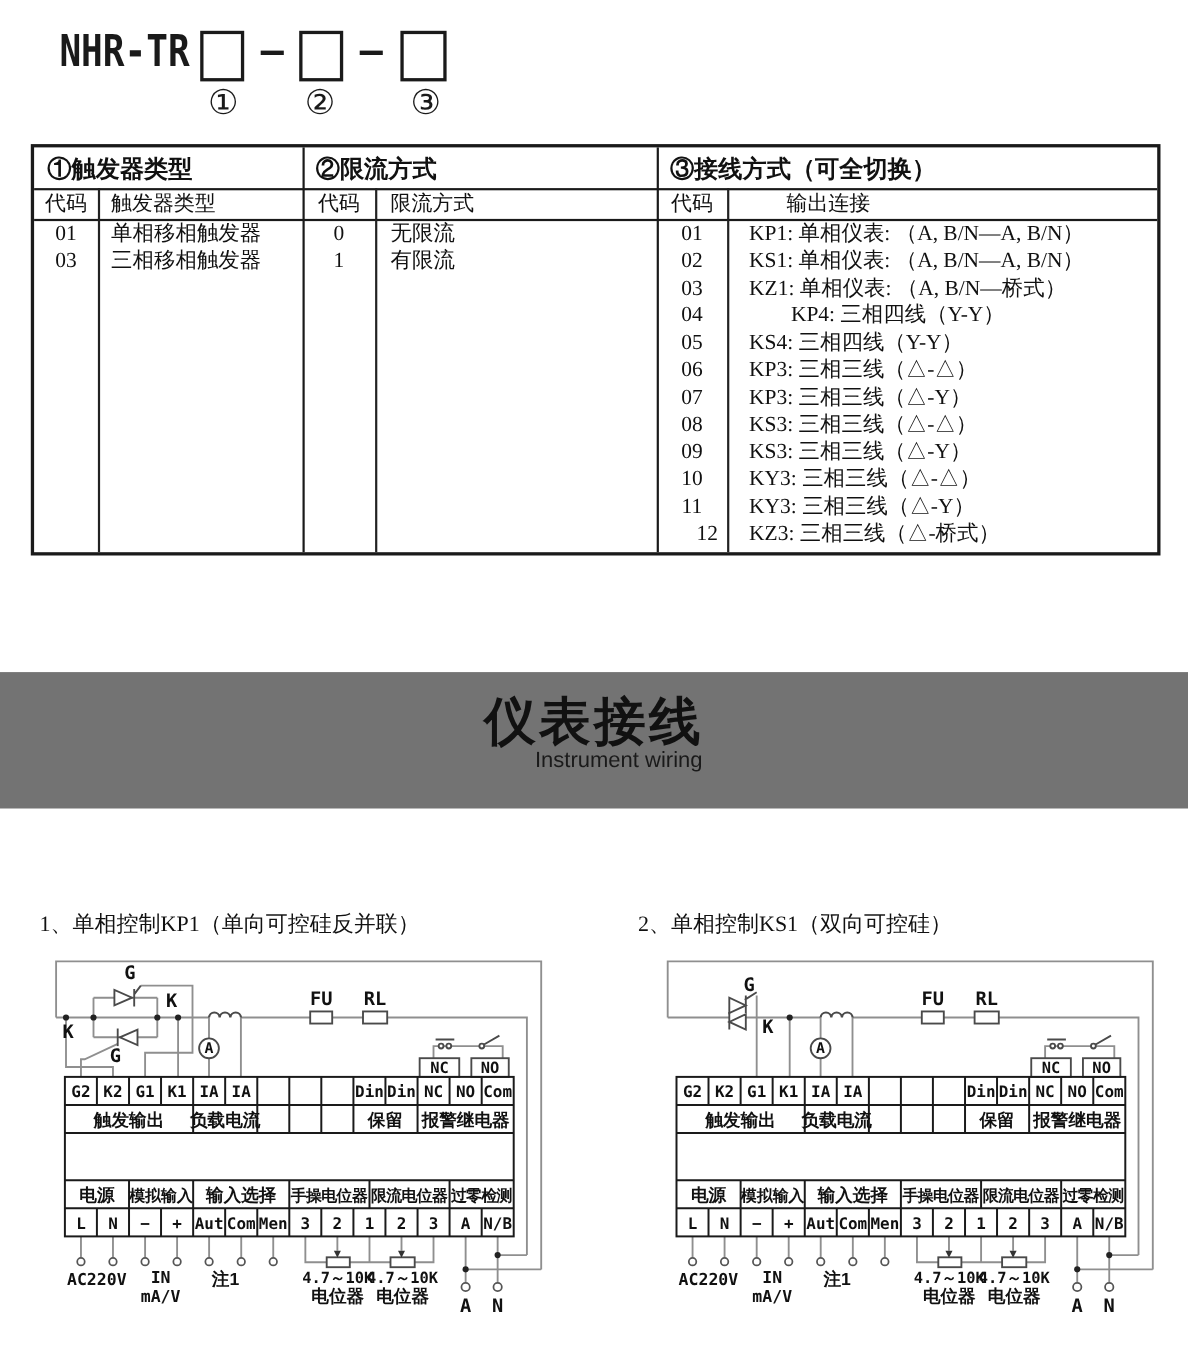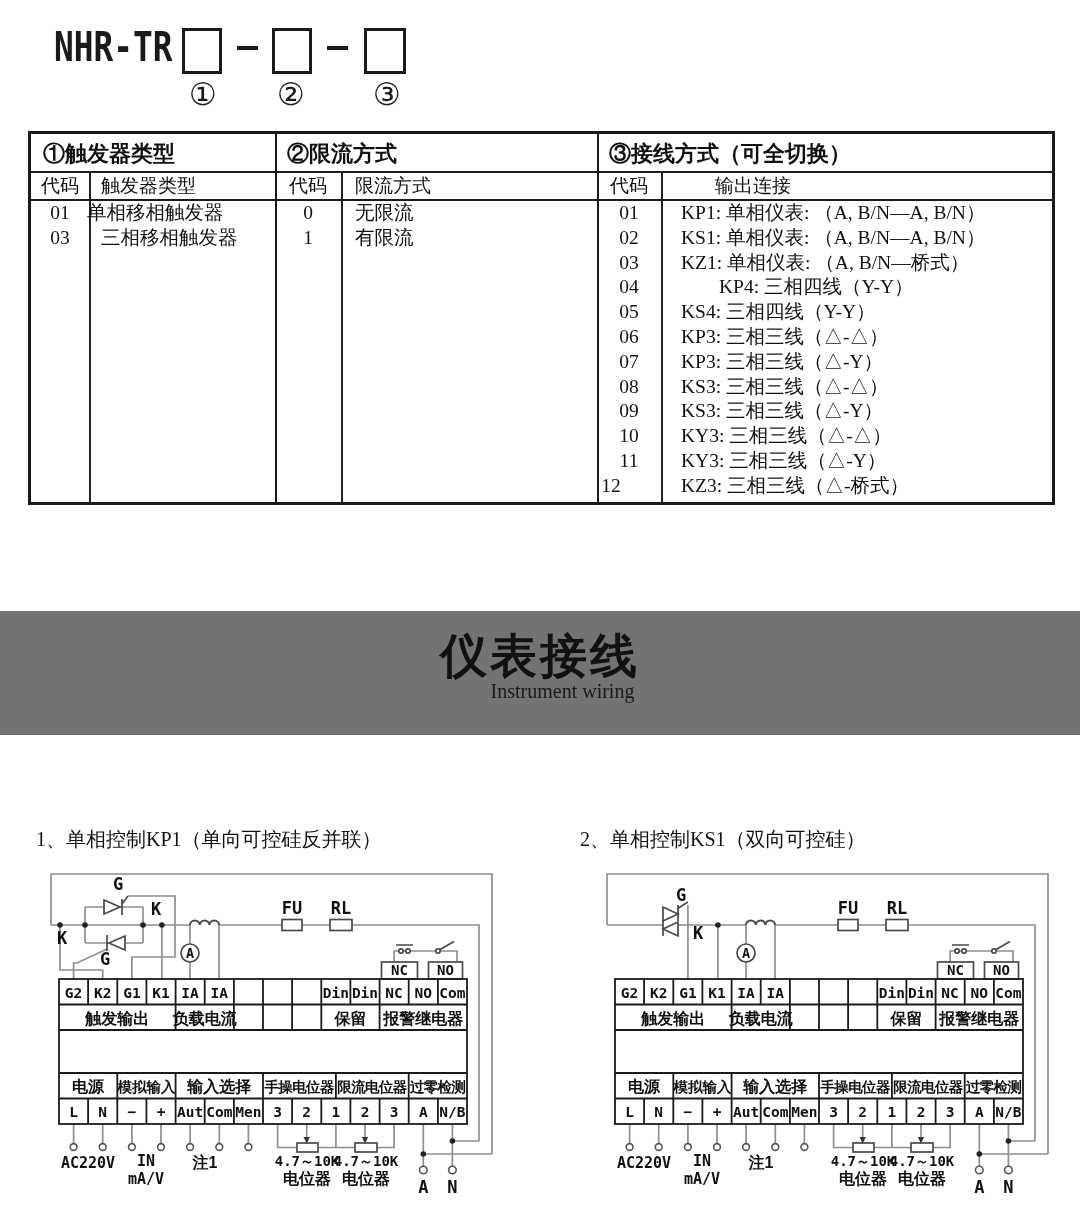--- a/index.html
+++ b/index.html
@@ -24,21 +24,21 @@
       font-family:"Liberation Serif",serif;font-size:19px;white-space:nowrap;}
   .tcell{position:absolute;height:25px;line-height:25px;
       font-family:"Liberation Serif",serif;font-size:19.5px;white-space:nowrap;}
   .cc{text-align:center;}
   
   .note-line{position:absolute;left:34px;top:527px;font-weight:bold;font-size:23px;
       letter-spacing:1px;color:#111;white-space:nowrap;}
   
   .banner{position:absolute;left:0;top:611px;width:1080px;height:124px;text-align:center;}
   .banner-title{margin-top:14px;font-weight:bold;font-size:47px;letter-spacing:3px;color:#111;}
-  .banner-sub{margin-top:-8px;font-size:20px;color:#1a1a1a;font-family:Liberation Serif, serif;margin-left:45px;}
+  .banner-sub{margin-top:-8px;font-size:20px;color:#1a1a1a;font-family:Liberation Sans, sans-serif;margin-left:45px;}
   
   .diag-title{position:absolute;top:826px;font-family:"Liberation Serif",serif;
       font-size:20px;color:#111;white-space:nowrap;}
   svg{position:absolute;overflow:visible;}
   .w{stroke:#8f8f8f;stroke-width:1.7;fill:none;}
   .s{stroke:#4a4a4a;stroke-width:1.7;fill:none;}
   .sf{fill:#fff;stroke:#4a4a4a;stroke-width:1.7;}
   .k{stroke:#1a1a1a;stroke-width:1.8;fill:none;}
   .dot{fill:#222;stroke:none;}
   .oc{fill:#fff;stroke:#555;stroke-width:1.6;}
@@ -84,21 +84,21 @@
     <span class="sec-title" style="left:578px;">③接线方式（可全切换）</span>
 
     <span class="subcell cc" style="left:2px;width:54px;">代码</span>
     <span class="subcell" style="left:70px;">触发器类型</span>
     <span class="subcell cc" style="left:248px;width:58px;">代码</span>
     <span class="subcell" style="left:324px;">限流方式</span>
     <span class="subcell cc" style="left:570px;width:56px;">代码</span>
     <span class="subcell" style="left:684px;">输出连接</span>
 
     <span class="tcell cc" style="left:2px;width:54px;top:66px;">01</span>
-    <span class="tcell" style="left:56px;top:66px;">单相移相触发器</span>
+    <span class="tcell" style="left:70px;top:66px;">单相移相触发器</span>
     <span class="tcell cc" style="left:2px;width:54px;top:90.8px;">03</span>
     <span class="tcell" style="left:70px;top:90.8px;">三相移相触发器</span>
 
     <span class="tcell cc" style="left:248px;width:58px;top:66px;">0</span>
     <span class="tcell" style="left:324px;top:66px;">无限流</span>
     <span class="tcell cc" style="left:248px;width:58px;top:90.8px;">1</span>
     <span class="tcell" style="left:324px;top:90.8px;font-family:Liberation Serif, serif;">有限流</span>
 
     <span class="tcell cc" style="left:570px;width:56px;top:66px;">01</span>
     <span class="tcell" style="left:650px;top:66px;">KP1: 单相仪表: （A, B/N—A, B/N）</span>
@@ -115,21 +115,21 @@
     <span class="tcell cc" style="left:570px;width:56px;top:214.8px;">07</span>
     <span class="tcell" style="left:650px;top:214.8px;">KP3: 三相三线（△-Y）</span>
     <span class="tcell cc" style="left:570px;width:56px;top:239.6px;">08</span>
     <span class="tcell" style="left:650px;top:239.6px;">KS3: 三相三线（△-△）</span>
     <span class="tcell cc" style="left:570px;width:56px;top:264.4px;">09</span>
     <span class="tcell" style="left:650px;top:264.4px;">KS3: 三相三线（△-Y）</span>
     <span class="tcell cc" style="left:570px;width:56px;top:289.2px;">10</span>
     <span class="tcell" style="left:650px;top:289.2px;">KY3: 三相三线（△-△）</span>
     <span class="tcell cc" style="left:570px;width:56px;top:314px;">11</span>
     <span class="tcell" style="left:650px;top:314px;">KY3: 三相三线（△-Y）</span>
-    <span class="tcell cc" style="left:552px;width:56px;top:338.8px;">12</span>
+    <span class="tcell cc" style="left:584px;width:56px;top:338.8px;">12</span>
     <span class="tcell" style="left:650px;top:338.8px;">KZ3: 三相三线（△-桥式）</span>
   </div>
 
 
   <div class="banner" style="background:#737373;">
     <div class="banner-title">仪表接线</div>
     <div class="banner-sub">Instrument wiring</div>
   </div>
 
   <div class="diag-title" style="left:36px;">1、单相控制KP1（单向可控硅反并联）</div>

